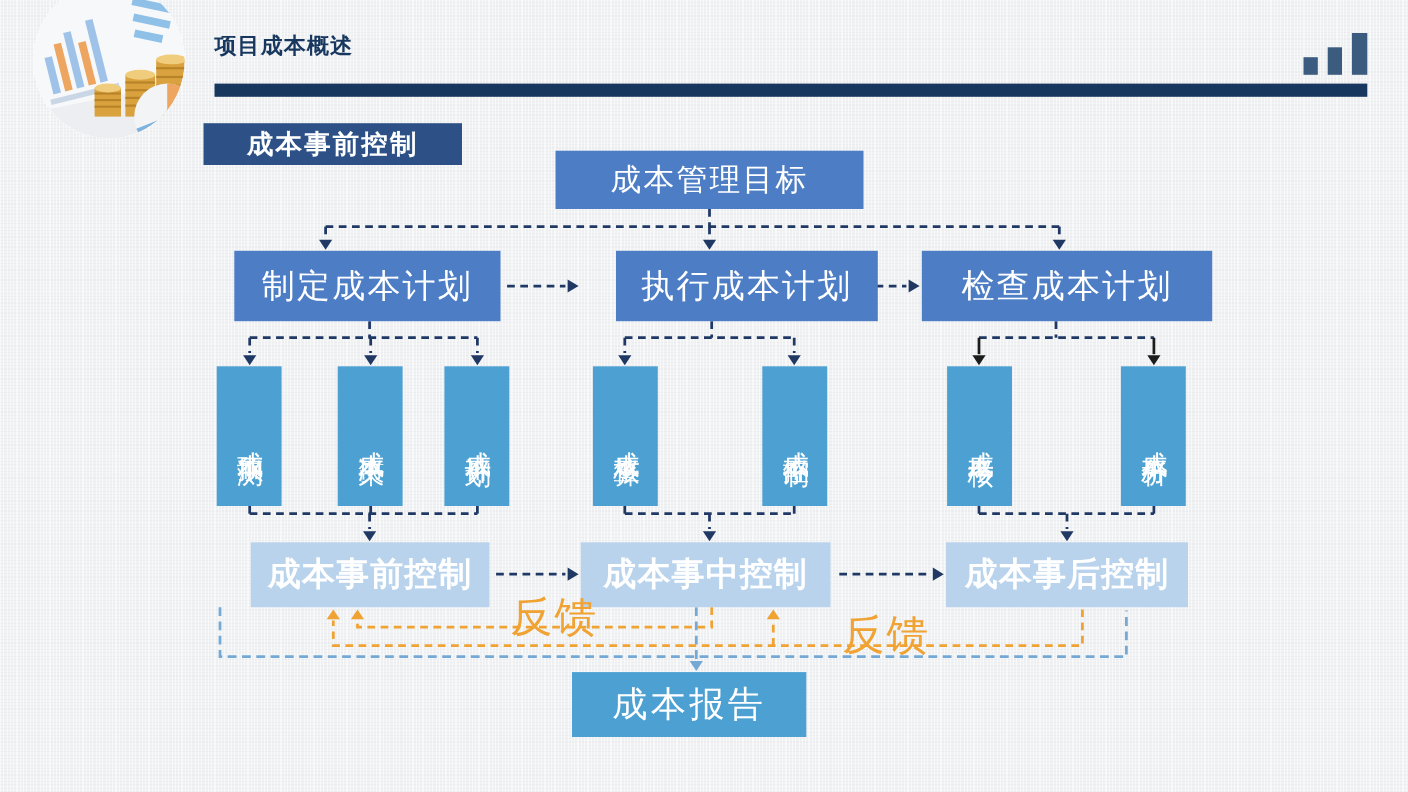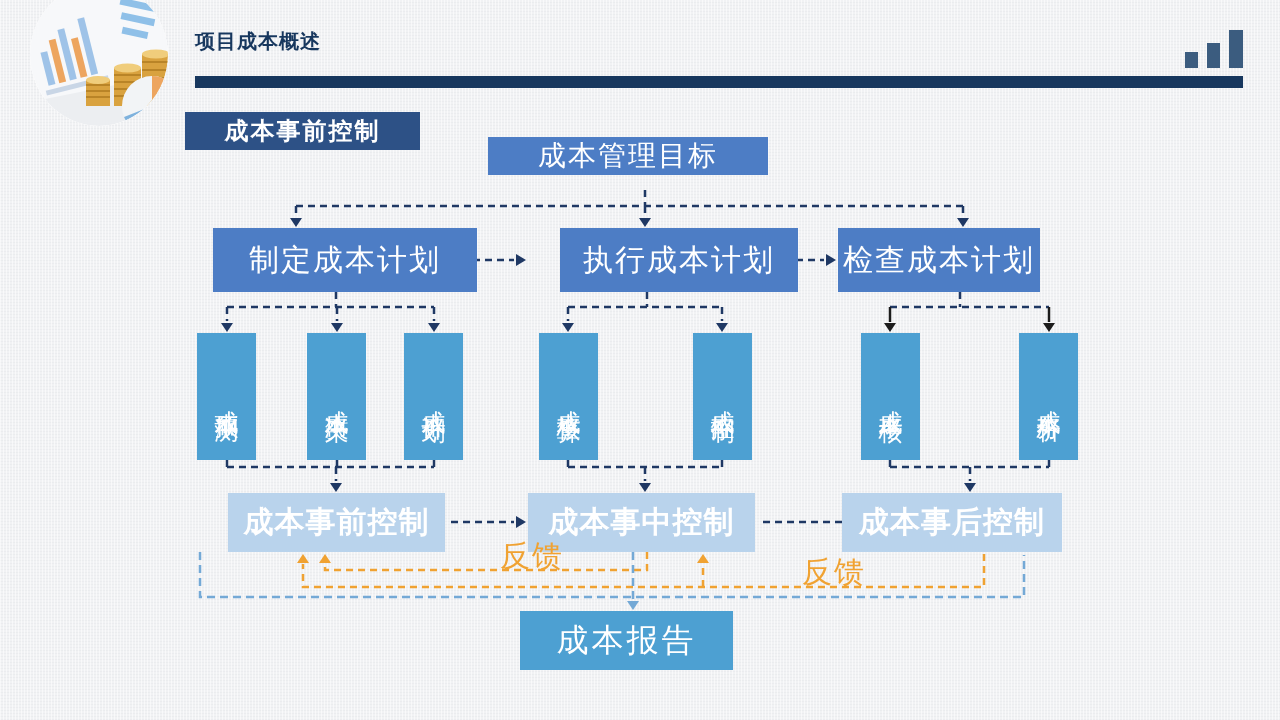--- a/index.html
+++ b/index.html
@@ -31,37 +31,37 @@
     display:flex;align-items:center;justify-content:center;
   }
   .connectors{position:absolute;left:0;top:0;width:1280px;height:720px;z-index:1;pointer-events:none;}
   .node{
     position:absolute;z-index:2;color:#fff;
     display:flex;align-items:center;justify-content:center;text-align:center;
   }
   .royal{background:#4d7dc5;}
   .teal{background:#4da0d2;}
   .light{background:#b9d3ec;font-weight:bold;}
-  .goal{left:488px;top:137px;width:280px;height:38px;font-size:28px;letter-spacing:2px;}
+  .goal{left:505px;top:137px;width:280px;height:53px;font-size:28px;letter-spacing:2px;}
   .plan{top:228px;height:64px;font-size:30px;letter-spacing:2px;}
-  .plan.p0{left:213px;width:264px;}
+  .plan.p0{left:213px;width:242px;}
   .plan.p1{left:560px;width:238px;}
-  .plan.p2{left:838px;width:202px;}
+  .plan.p2{left:838px;width:264px;}
   .vert{
     top:333px;height:127px;width:59px;font-size:24px;letter-spacing:3px;
     writing-mode:vertical-rl;text-orientation:upright;
   }
   .v0{left:197px;} .v1{left:307px;} .v2{left:404px;}
   .v3{left:539px;} .v4{left:693px;} .v5{left:861px;} .v6{left:1019px;}
   .ctrl{top:493px;height:59px;font-size:30px;letter-spacing:1px;}
   .c0{left:228px;width:217px;}
   .c1{left:528px;width:227px;}
-  .c2{left:842px;width:220px;}
+  .c2{left:860px;width:220px;}
   .report{left:520px;top:611px;width:213px;height:59px;font-size:32px;letter-spacing:3px;}
-  .fb{position:absolute;z-index:3;color:#f0a232;font-size:30px;letter-spacing:2px;margin-left:36px;}
+  .fb{position:absolute;z-index:3;color:#f0a232;font-size:38px;letter-spacing:2px;}
   .fb1{left:464px;top:536px;}
   .fb2{left:766px;top:552px;}
 </style>
 </head>
 <body>
 
 <div class="slide">
 
   <div class="photo">
     <svg width="138" height="142" viewBox="0 0 138 142">

